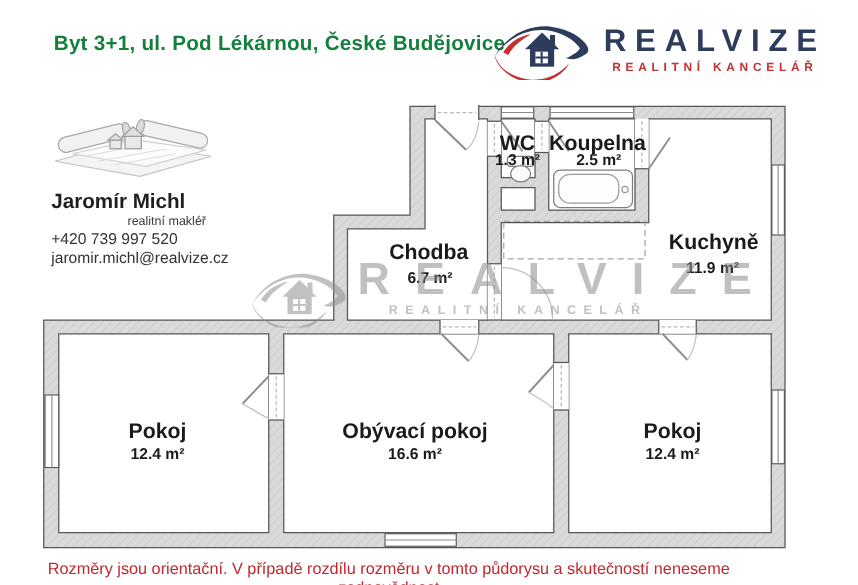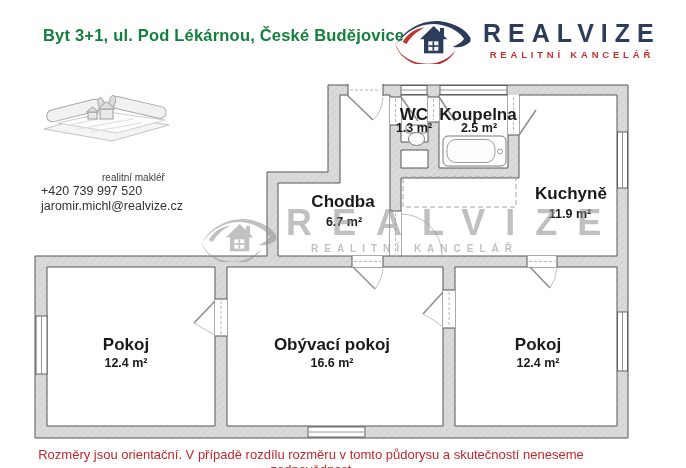--- a/index.html
+++ b/index.html
@@ -81,20 +81,21 @@
     </g>
     <g transform="rotate(13 100 22)">
       <rect x="74" y="13" width="56" height="12" rx="6" fill="#f1f1f1" stroke="#a8a8a8"></rect>
       <ellipse cx="75" cy="19" rx="3" ry="6" fill="#dcdcdc" stroke="#a8a8a8"></ellipse>
     </g>
     <rect x="52" y="24" width="9" height="7" fill="#e9e9e9" stroke="#9d9d9d"></rect>
     <polygon points="50.5,24 56.5,19 62.5,24" fill="#dfdfdf" stroke="#9d9d9d"></polygon>
     <rect x="64" y="21" width="13" height="10" fill="#e9e9e9" stroke="#9d9d9d"></rect>
     <polygon points="62,21 70.5,13.5 79,21" fill="#dfdfdf" stroke="#9d9d9d"></polygon>
   </svg>
+  <div class="agent-name">Jaromír Michl</div>
   <div class="agent-role">realitní makléř</div>
   <div class="agent-phone">+420 739 997 520</div>
   <div class="agent-email">jaromir.michl@realvize.cz</div>
 
   <svg class="plan" viewBox="0 0 686 468">
     <defs>
       <pattern id="hatch" width="5" height="5" patternUnits="userSpaceOnUse" patternTransform="rotate(45)">
         <rect width="5" height="5" fill="#dadada"></rect>
         <line x1="0" y1="0" x2="0" y2="5" stroke="#cecece" stroke-width="1.6"></line>
       </pattern>

